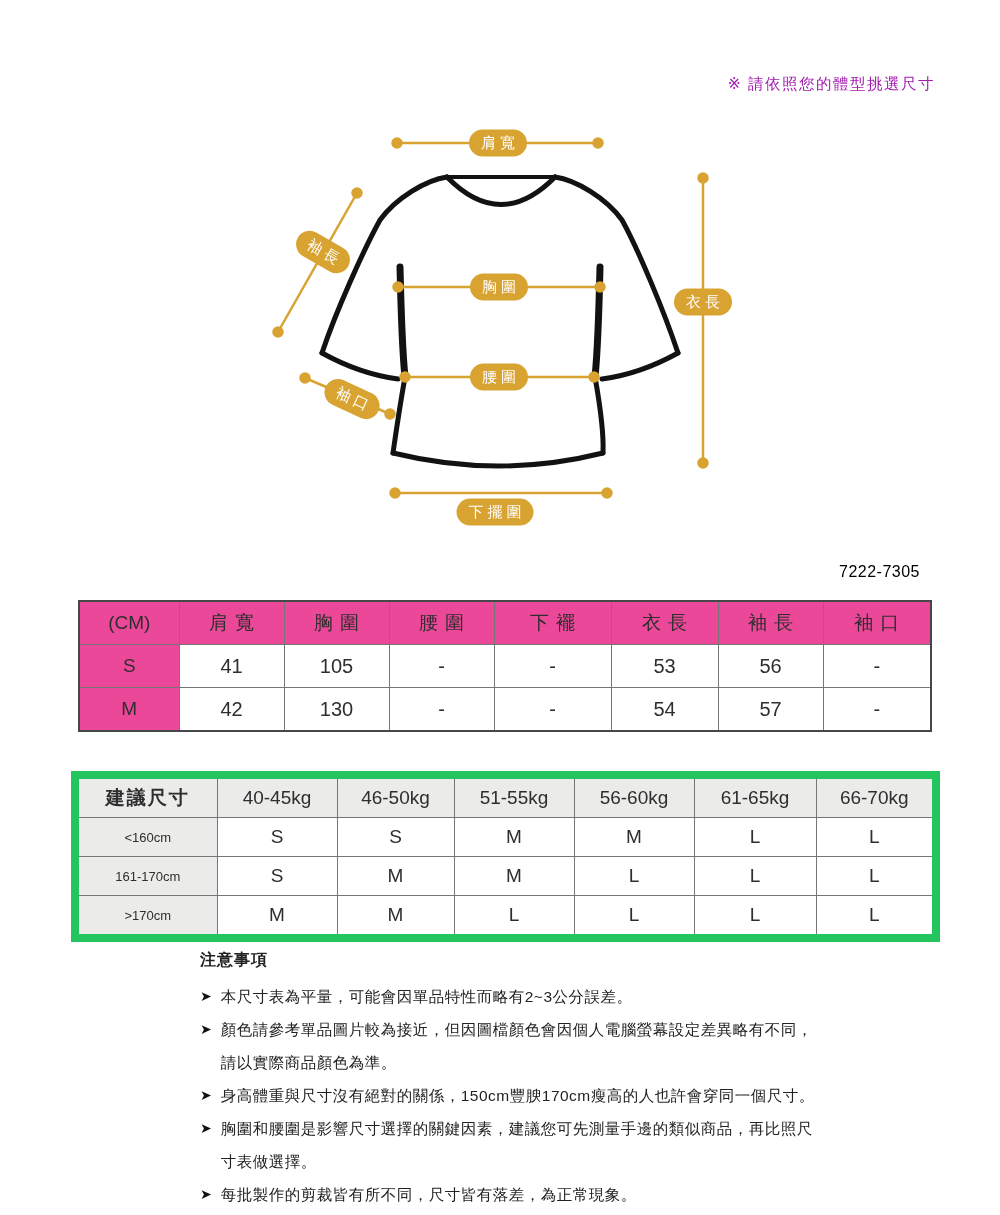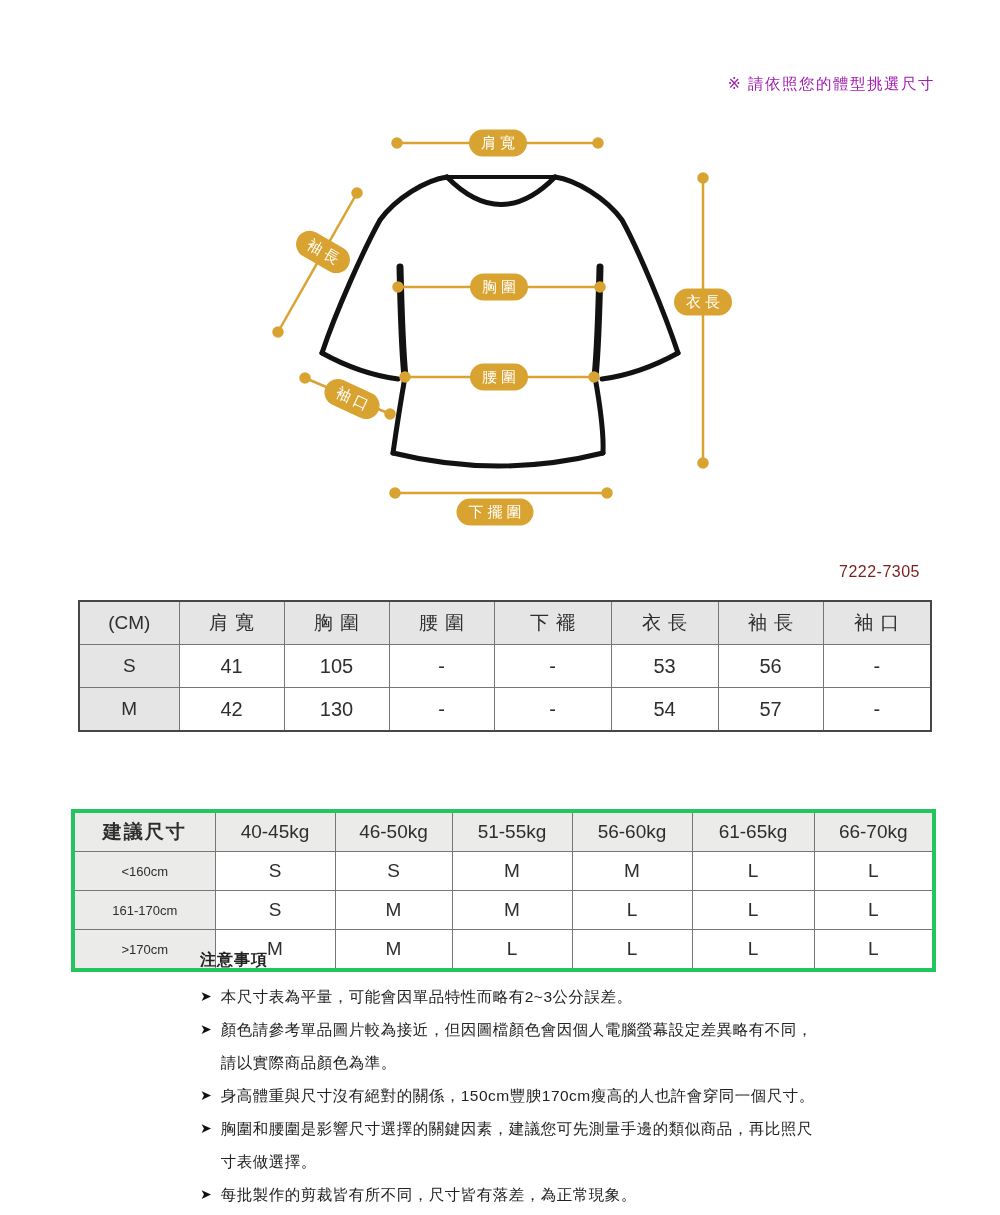--- a/index.html
+++ b/index.html
@@ -20,29 +20,29 @@
   .diagram{position:absolute;top:110px;left:0;width:1000px;height:450px;}
   .diagram svg{position:absolute;left:250px;top:0;}
   .badge{
     position:absolute;background:#d9a332;color:#fff;font-size:15px;letter-spacing:4px;
     padding:4px 8px 5px 12px;border-radius:14px;white-space:nowrap;
     transform:translate(-50%,-50%);line-height:18px;
   }
   .badge.rot30{transform:translate(-50%,-50%) rotate(30deg);}
   .badge.rot25{transform:translate(-50%,-50%) rotate(25deg);}
   
-  .product-code{position:absolute;top:563px;right:80px;font-size:16px;color:#7f1d1d;letter-spacing:.5px;}
+  .product-code{position:absolute;top:563px;right:80px;font-size:16px;color:#000000;letter-spacing:.5px;}
   
   table{border-collapse:collapse;table-layout:fixed;background:#fff;}
   .size-table{position:absolute;left:78px;top:600px;width:852px;border:2px solid #474747;}
   .size-table th,.size-table td{border:1px solid #767676;text-align:center;vertical-align:middle;height:42px;padding:0;}
-  .size-table th{background:#e5e5e5;font-size:19px;font-weight:normal;}
+  .size-table th{background:#ec4899;font-size:19px;font-weight:normal;}
   .size-table th.ls{letter-spacing:7px;text-indent:7px;}
   .size-table td{font-size:20px;}
-  .suggest-table{position:absolute;left:71px;top:809px;width:861px;border:4px solid #22c55e;}
+  .suggest-table{position:absolute;left:71px;top:771px;width:861px;border:8px solid #22c55e;}
   .suggest-table th,.suggest-table td{border:1px solid #767676;text-align:center;vertical-align:middle;height:38px;padding:0;}
   .suggest-table th{background:#ebebe9;font-size:19px;font-weight:normal;}
   .suggest-table th.first{font-weight:bold;letter-spacing:2px;}
   .suggest-table th.rowlabel{font-size:13px;margin-left:40px;}
   .suggest-table td{font-size:19px;}
   
   .notes{position:absolute;left:200px;top:950px;width:640px;color:#222;}
   .notes-title{font-size:16px;font-weight:600;letter-spacing:1px;margin-bottom:9px;}
   .note-item{display:flex;align-items:flex-start;font-size:15.5px;line-height:33px;}
   .note-arrow{flex:0 0 auto;margin-right:9px;font-size:14px;line-height:33px;color:#111;}

